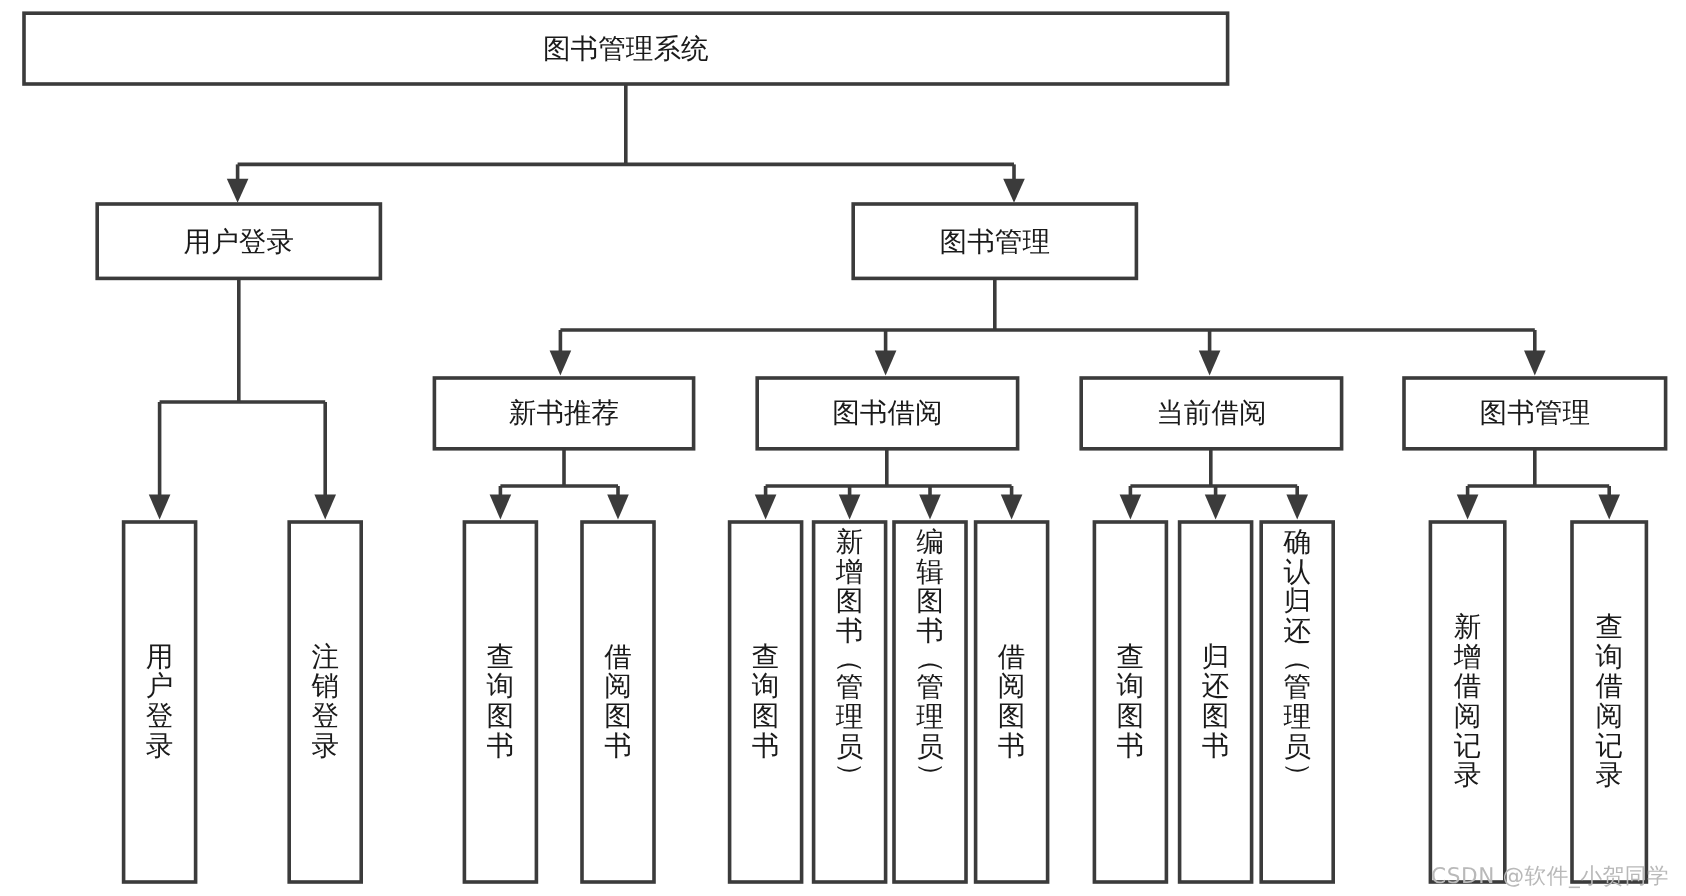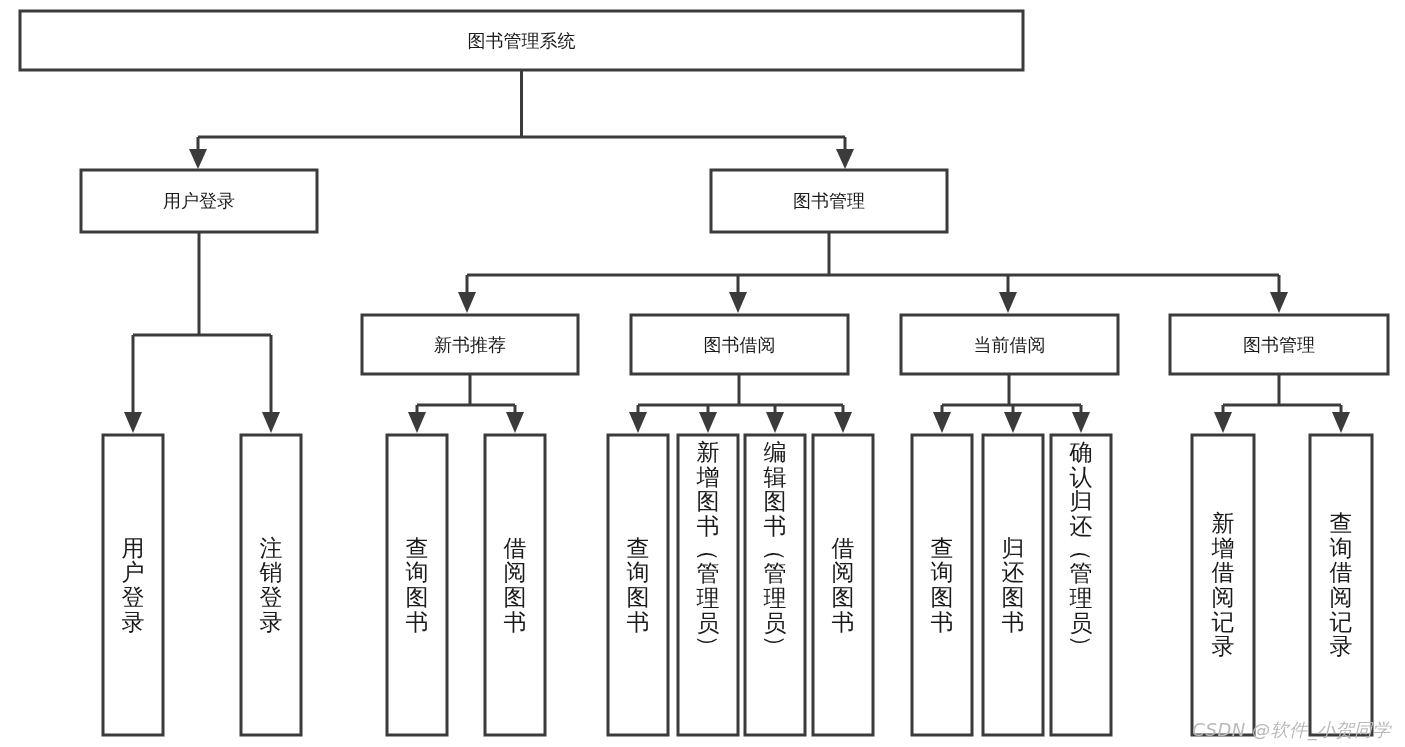--- a/index.html
+++ b/index.html
@@ -47,41 +47,40 @@
   .watermark-text {
     position: absolute;
     right: 14px;
     bottom: 5px;
     font-family: "DejaVu Sans", "Liberation Sans", sans-serif;
     font-size: 18px;
     color: #b9b9b9;
     white-space: nowrap;
     pointer-events: none;
     letter-spacing: 0.5px;
-    font-style: italic;
   }
   .vtext-wrap {
     position: absolute;
     display: flex;
     flex-direction: column;
     align-items: center;
     justify-content: center;
     font-family: "DejaVu Sans", "Liberation Sans", sans-serif;
     font-size: 23px;
     color: #1a1a1a;
     line-height: 1.07;
     pointer-events: none;
   }
   .htext-wrap {
     position: absolute;
     display: flex;
     align-items: center;
     justify-content: center;
     font-family: "DejaVu Sans", "Liberation Sans", sans-serif;
-    font-size: 18px;
+    font-size: 23px;
     color: #1a1a1a;
     pointer-events: none;
   }
 </style>
 </head>
 <body>
 
 <div id="diagram-root">
 
   <svg class="tree-canvas" viewBox="0 0 1405 747" xmlns="http://www.w3.org/2000/svg">

